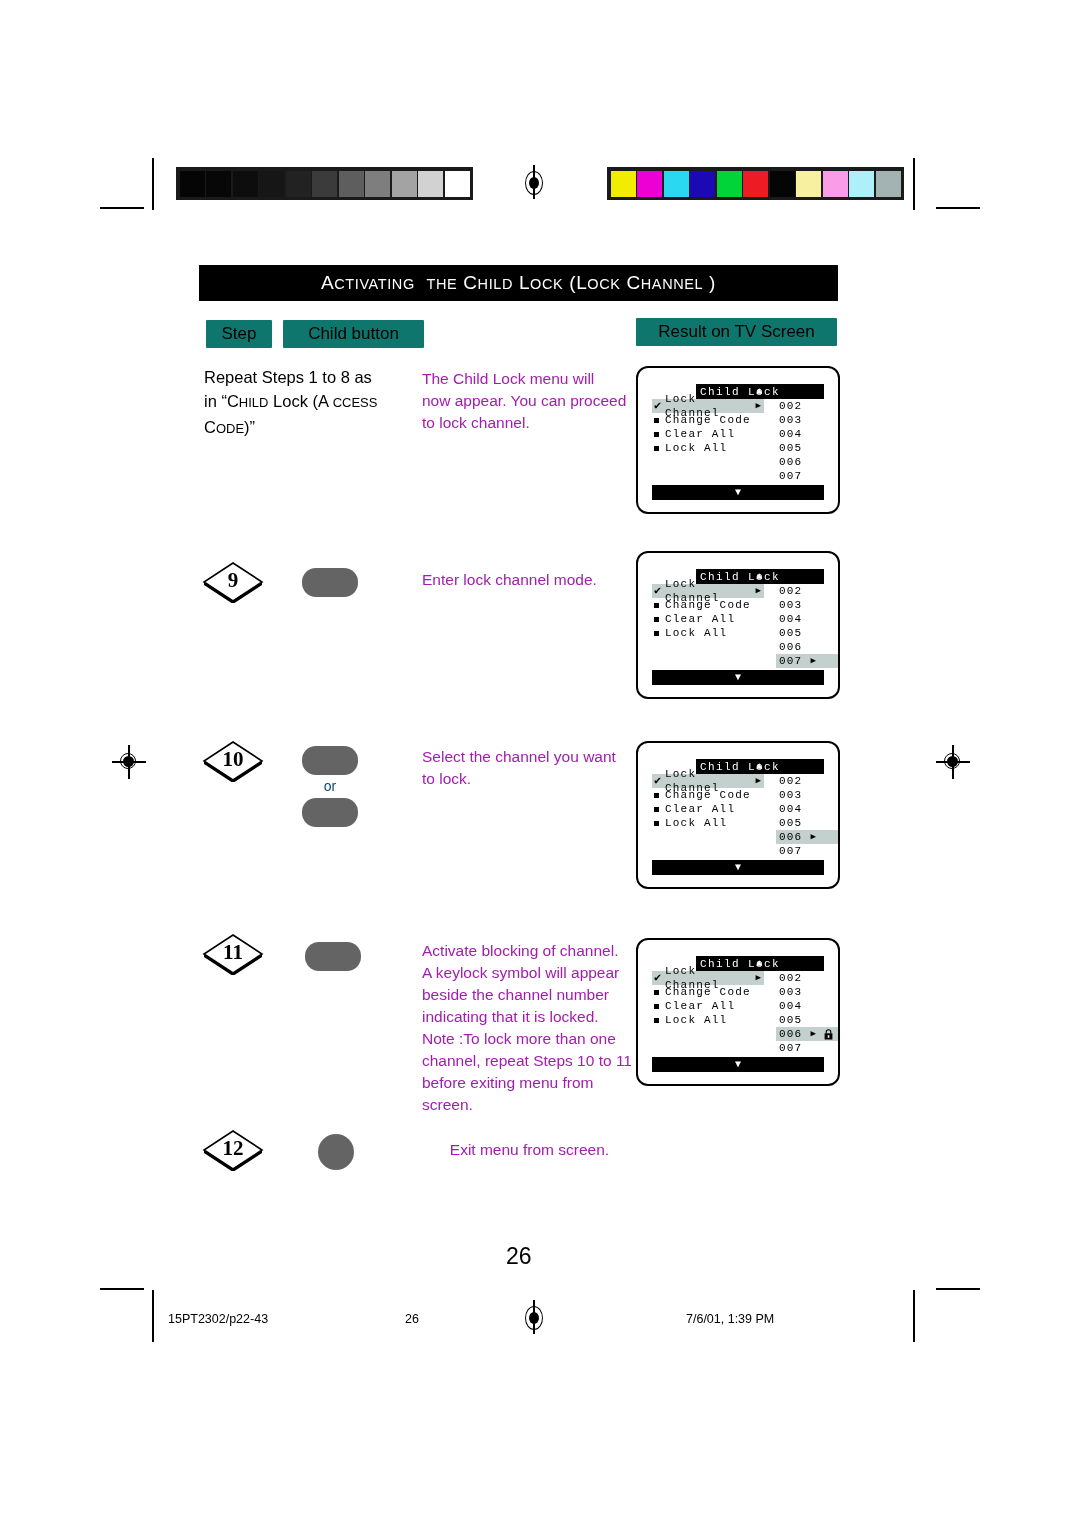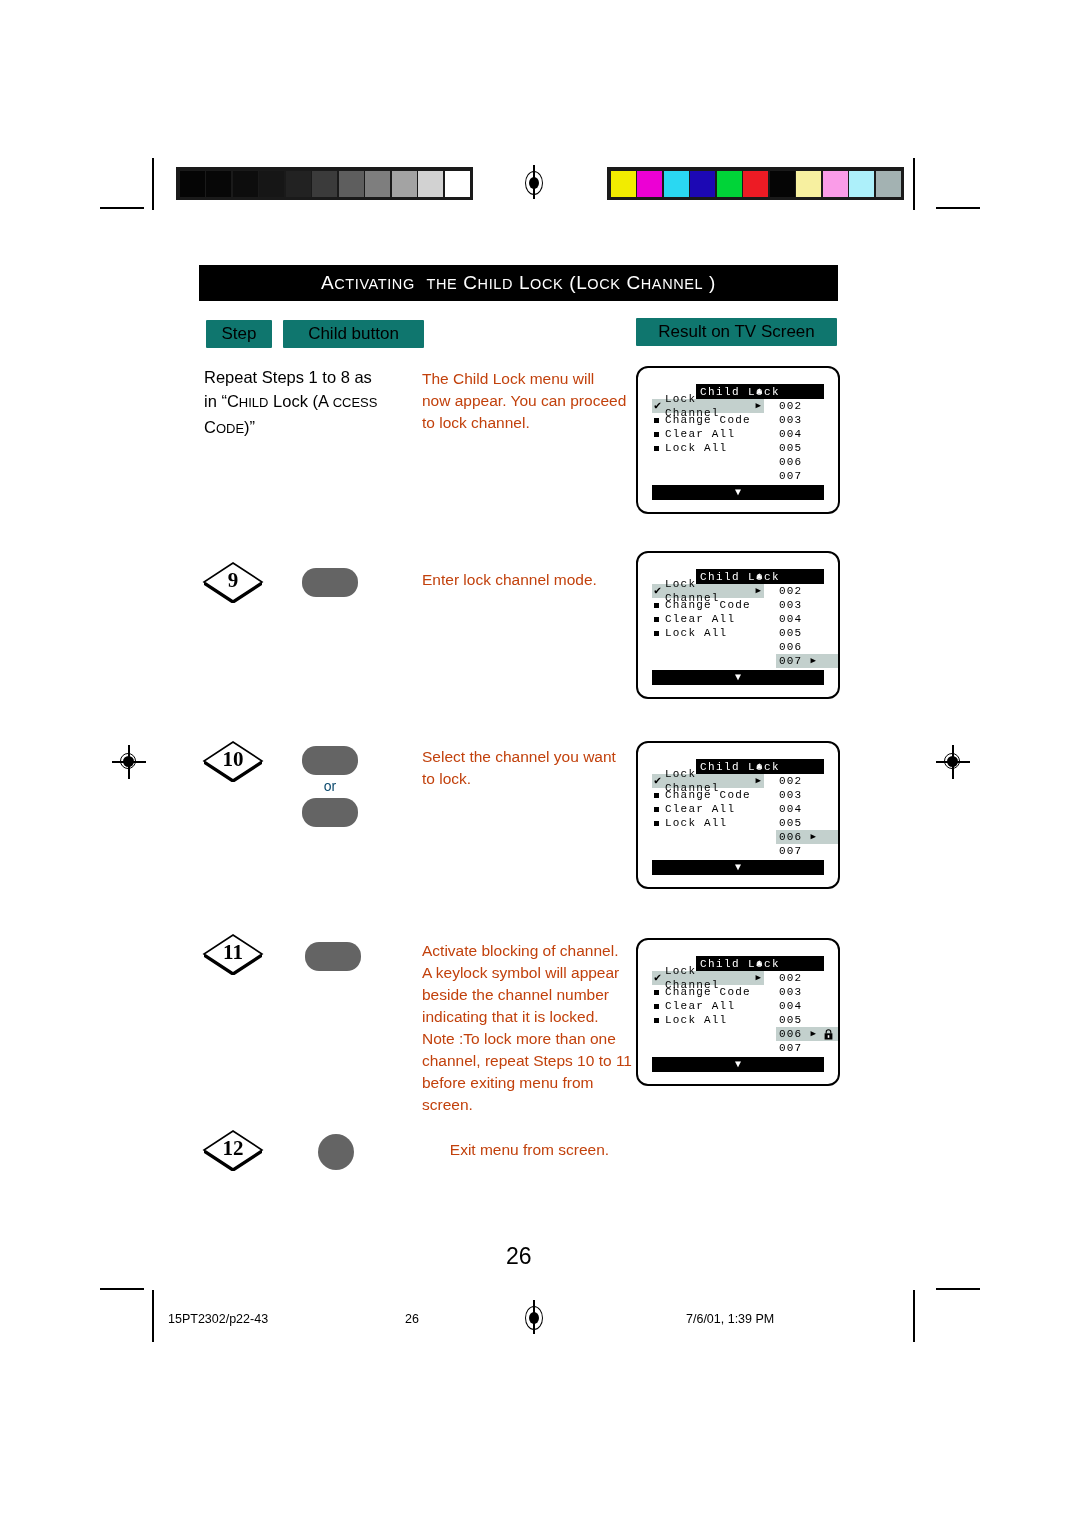--- a/index.html
+++ b/index.html
@@ -100,21 +100,21 @@
     font-size: 17px;
     color: #000;
     height: 28px;
   }
 
   
   .txt {
     position: absolute;
     font-size: 15.5px;
     line-height: 22px;
-    color: #c2410c;
+    color: #a21caf;
     white-space: pre-line;
   }
   .txt-lead {
     position: absolute;
     font-size: 16.5px;
     line-height: 24px;
     color: #000;
   }
   .sc-sm { font-size: 13px; }
 

